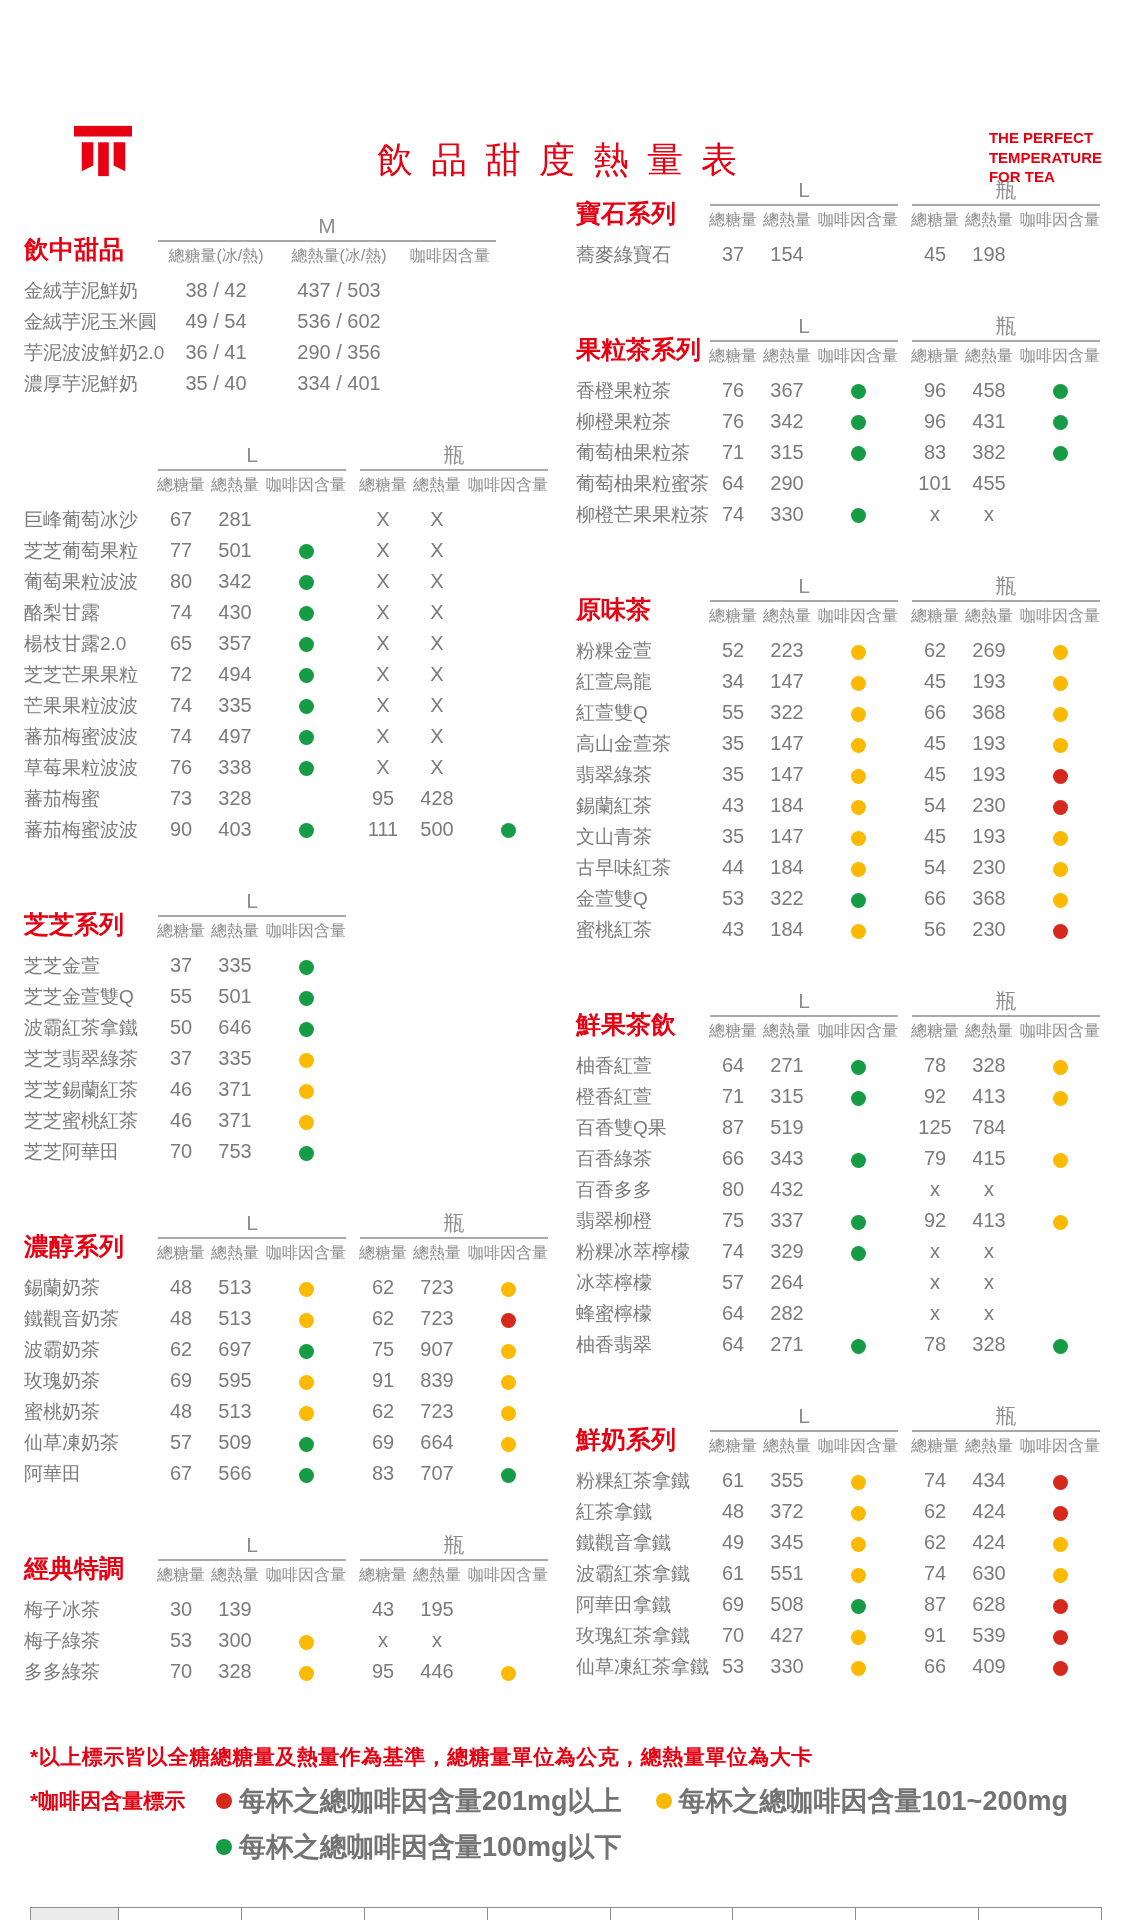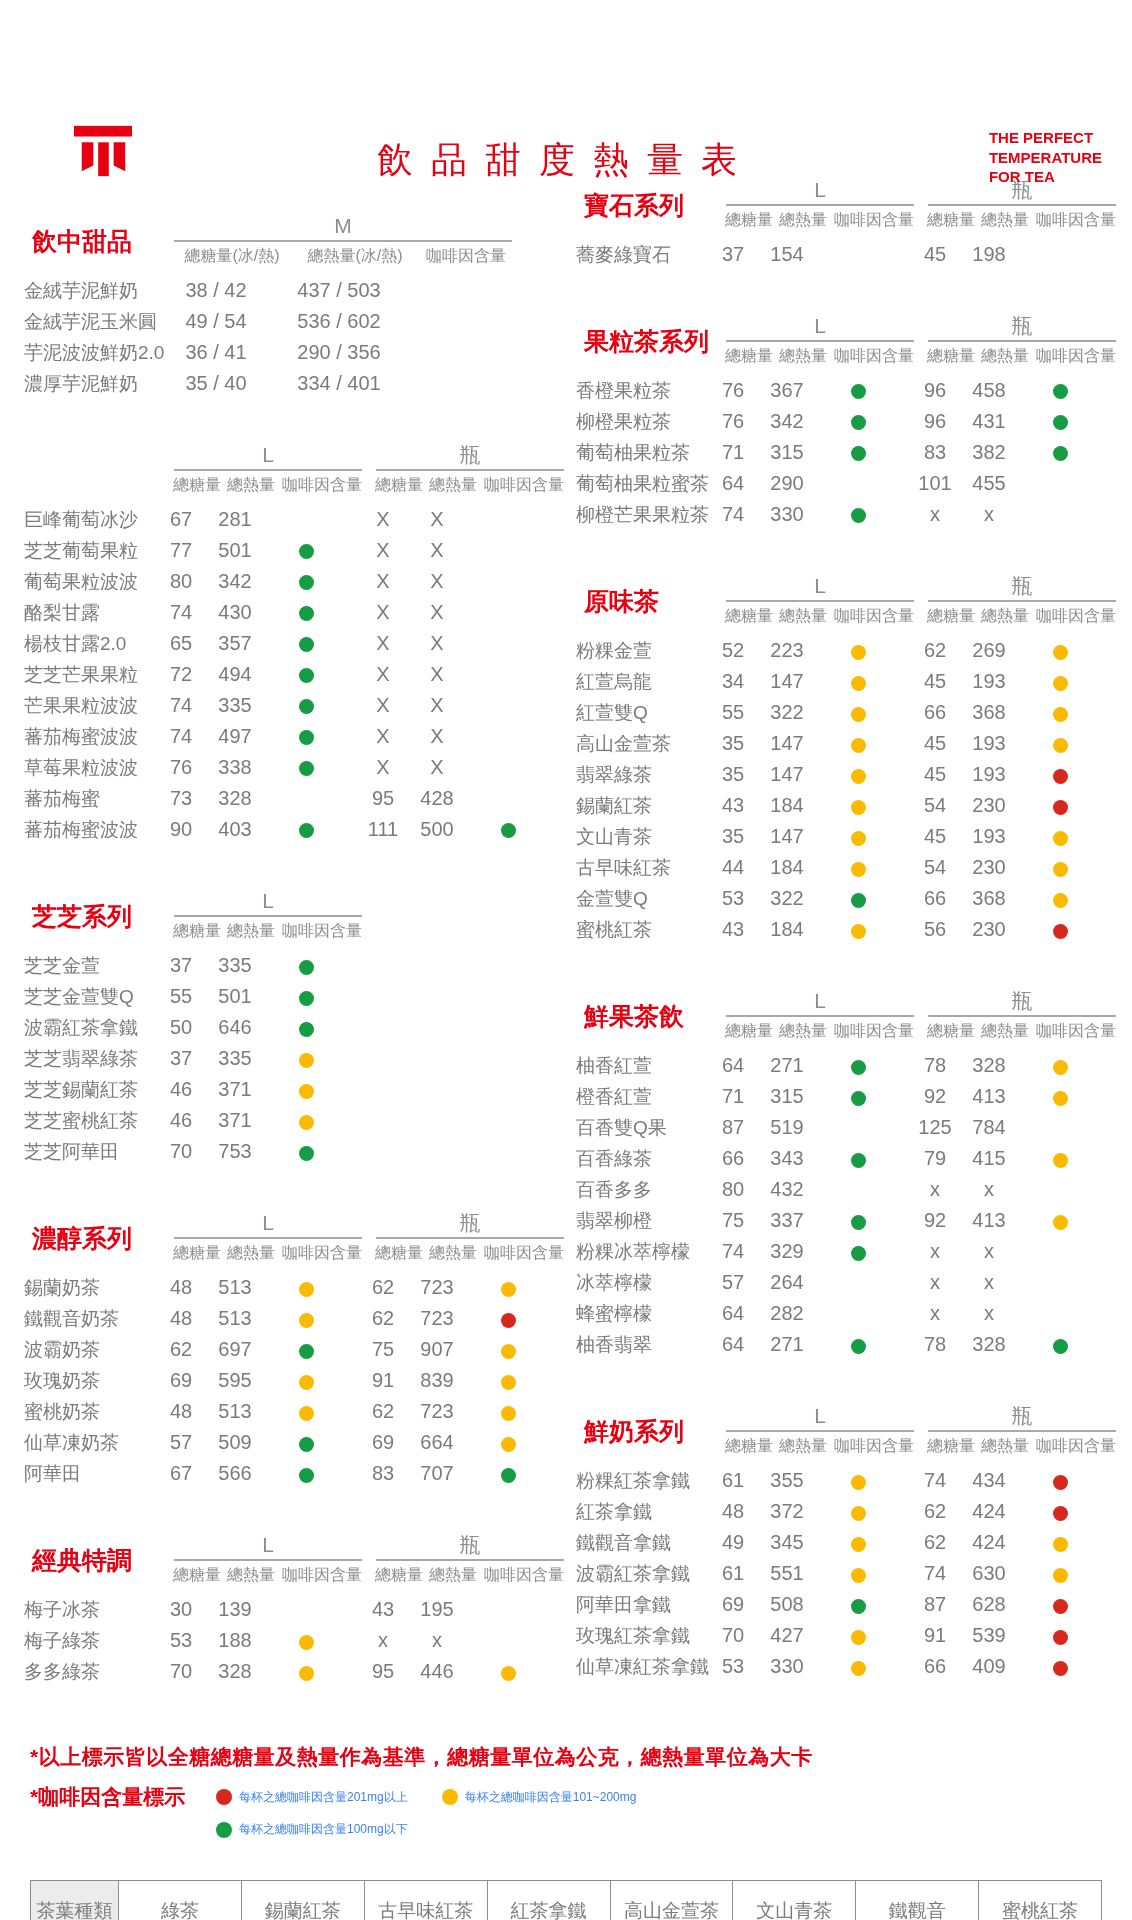--- a/index.html
+++ b/index.html
@@ -21,21 +21,21 @@
   }
   
   .cols{display:flex;gap:20px;padding:0 24px;align-items:flex-start;}
   .col{width:532px;flex:none;}
   .col-left{padding-top:36px;}
   
   .sec{margin-top:44px;}
   .sec:first-child{margin-top:0;}
   .sec-head{display:flex;align-items:flex-end;}
   .sec-title{
-    width:132px;flex:none;margin:8px;padding-bottom:1px;
+    width:132px;flex:none;margin:0;padding-bottom:1px;
     font-size:25px;font-weight:bold;color:var(--accent,#e60012);white-space:nowrap;
   }
   .groups{display:flex;}
   .group{display:flex;flex-direction:column;}
   .g2{margin-left:10px;}
   .size-label{text-align:center;font-size:21px;color:#8d8d8d;line-height:1.1;}
   .rule{border-bottom:2px solid #a8a8a8;margin:3px 2px 4px 2px;}
   .col-labels{display:flex;}
   .clab{font-size:16px;color:#8d8d8d;text-align:center;white-space:nowrap;}
   .w-sugar{width:50px;}
@@ -53,21 +53,21 @@
   .dot-green{background:var(--dot-green,#169c44);}
   .dot-yellow{background:var(--dot-yellow,#fbba00);}
   .dot-red{background:var(--dot-red,#d7281e);}
   
   .notes{padding:0 30px;margin-top:56px;}
   .note1{font-size:21px;font-weight:bold;color:var(--accent,#e60012);letter-spacing:0.5px;}
   .legend-line{display:flex;align-items:center;margin-top:12px;}
   .legend-label{font-size:21px;font-weight:bold;color:var(--accent,#e60012);width:186px;flex:none;}
   .legend-item{display:flex;align-items:center;margin-right:34px;}
   .legend-item .dot{width:16px;height:16px;margin-right:7px;}
-  .legend-item .ltext{font-size:12px;color:#3b82f6;}
+  .legend-item .ltext{font-size:27px;color:#737373;font-weight:bold;}
   .legend-indent{margin-left:186px;margin-top:10px;}
   
   .origin{margin:42px 30px 0 30px;border-collapse:collapse;width:1072px;table-layout:fixed;}
   .origin td{
     border:1.5px solid #8d8d8d;text-align:center;vertical-align:middle;
     font-size:19px;color:#7b7b7b;height:56px;padding:2px;word-break:break-all;
   }
   .origin td.th{background:#ececec;}
   .origin col.c0{width:88px;}
 </style>
@@ -542,21 +542,21 @@
             <span class="cellgroup g2">
               <span class="val w-sugar">43</span>
               <span class="val w-cal">195</span>
               <span class="val w-caf"></span>
             </span>
           </div>
           <div class="row">
             <span class="name">梅子綠茶</span>
             <span class="cellgroup">
               <span class="val w-sugar">53</span>
-              <span class="val w-cal">188</span>
+              <span class="val w-cal">300</span>
               <span class="val w-caf"><span class="dot dot-yellow"></span></span>
             </span>
             <span class="cellgroup g2">
               <span class="val w-sugar">x</span>
               <span class="val w-cal">x</span>
               <span class="val w-caf"></span>
             </span>
           </div>
           <div class="row">
             <span class="name">多多綠茶</span>

